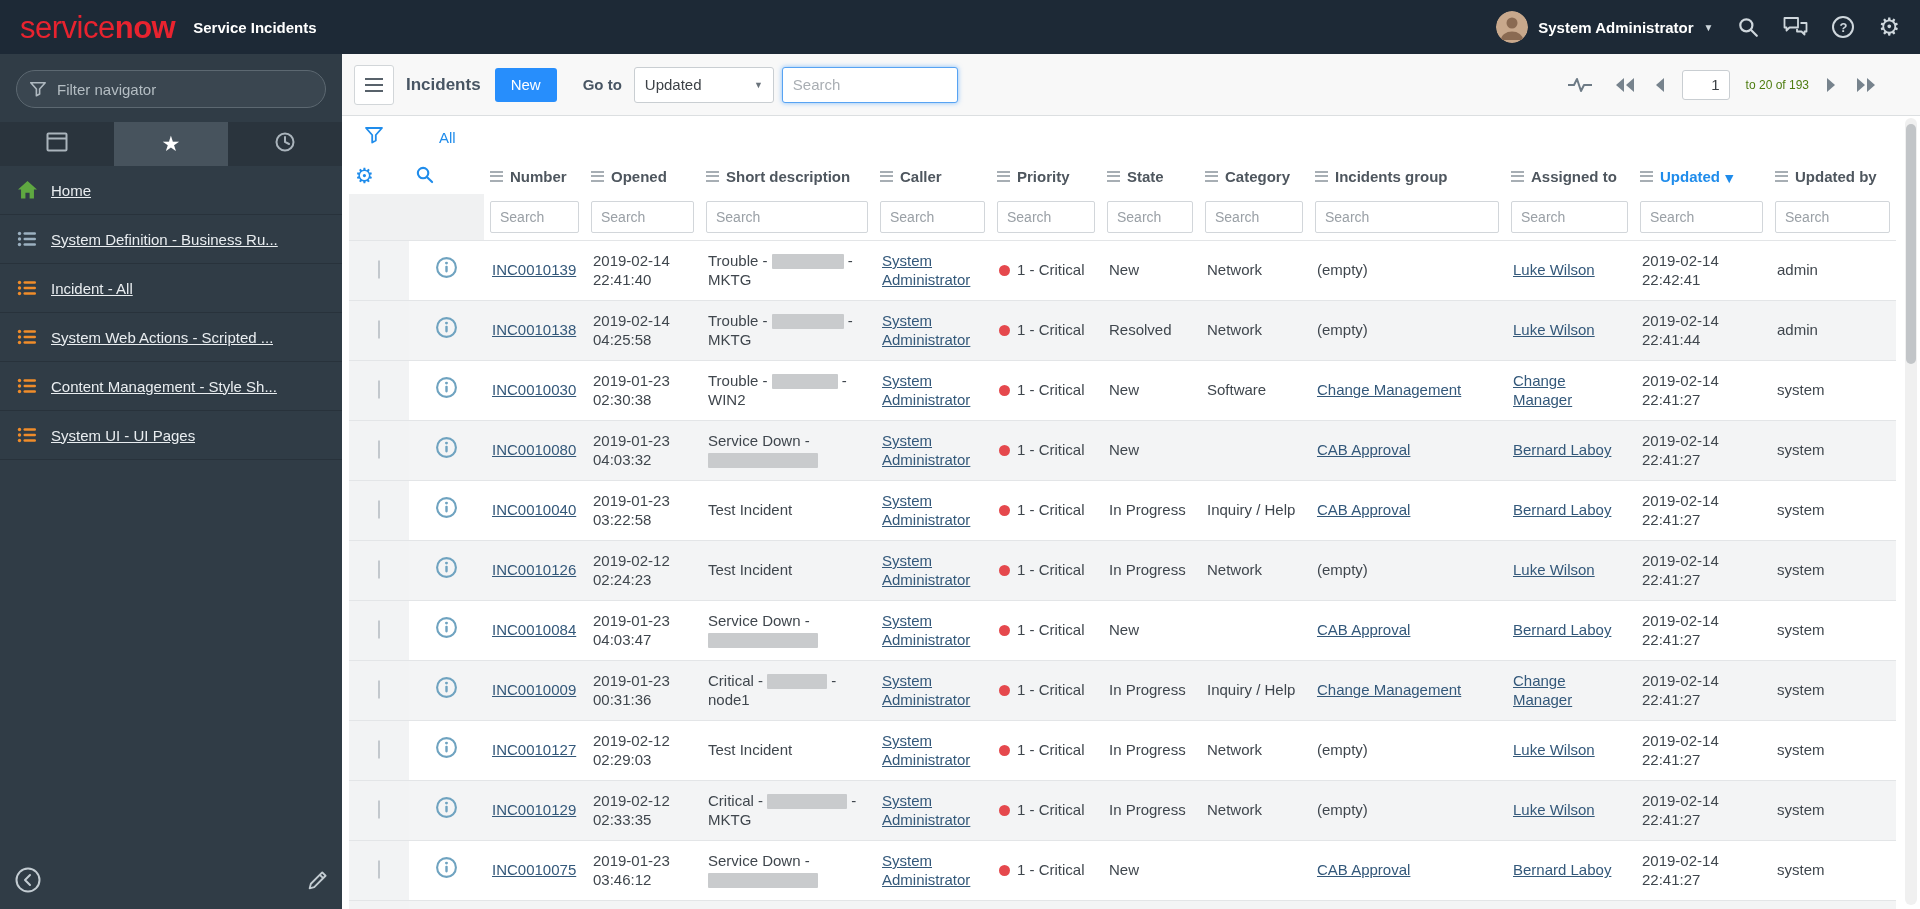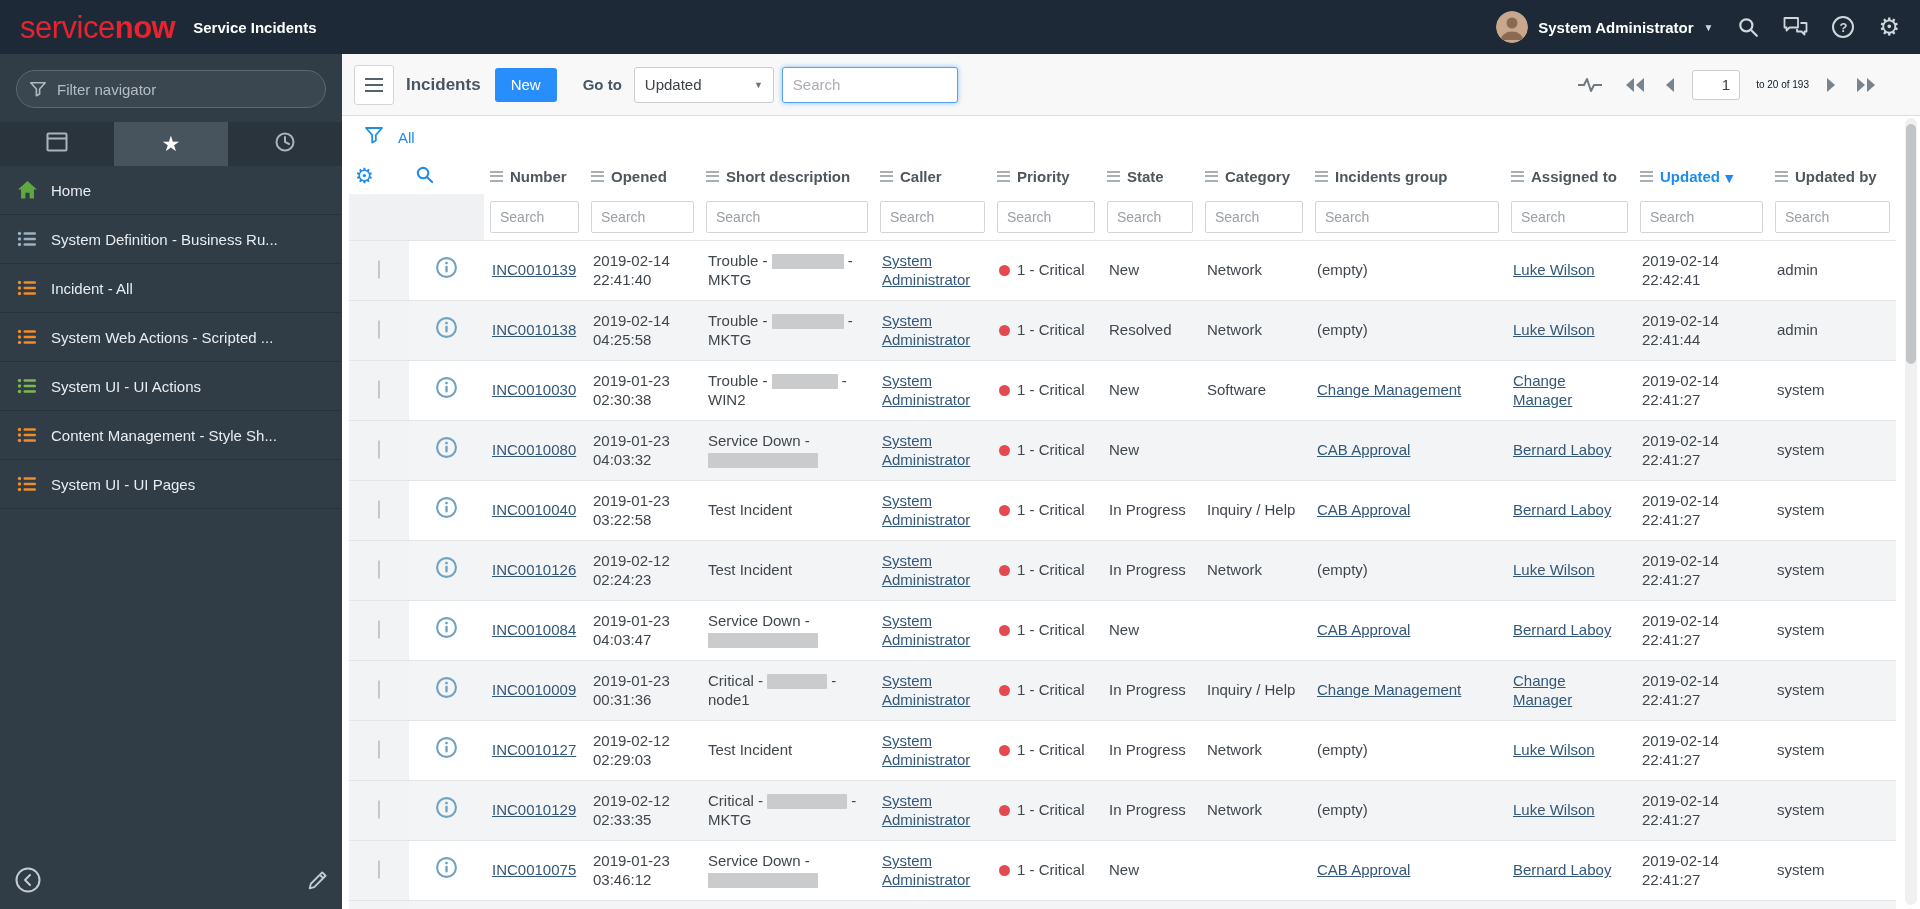--- a/index.html
+++ b/index.html
@@ -33,21 +33,21 @@
   .filter-input { width:100%; height:38px; background:#3a4650; border:1px solid #5c6871;
                   border-radius:19px; color:#e9edf0; font-size:15px; padding:0 14px 0 40px; outline:none; }
   .filter-input::placeholder { color:#b4bdc3; }
   .side-tabs { display:flex; height:44px; background:#2a343d; }
   .side-tab { flex:1; display:flex; align-items:center; justify-content:center; cursor:pointer; }
   .side-tab.active { background:#47535d; }
   .star-char { font-family:"DejaVu Sans", sans-serif; font-size:21px; color:#fff; line-height:1; }
   .nav-item { height:49px; display:flex; align-items:center; gap:14px; padding:0 17px;
               border-bottom:1px solid #28323b; font-size:15px; cursor:pointer; }
   .nav-icn { width:20px; display:flex; justify-content:center; }
-  .nav-label { white-space:nowrap; overflow:hidden; text-overflow:ellipsis; }
+  .nav-label { white-space:nowrap; overflow:hidden; text-overflow:ellipsis;text-decoration:underline; }
   .sidebar-bottom { position:absolute; left:0; right:0; bottom:0; height:54px;
                     display:flex; align-items:center; justify-content:space-between; padding:0 14px; }
 
   
   .main { flex:1; position:relative; background:#fff; display:flex; flex-direction:column; overflow:hidden; }
   .toolbar { height:62px; background:#f8f8f8; border-bottom:1px solid #dcdfe1;
              display:flex; align-items:center; padding:0 12px; flex-shrink:0; }
   .burger-btn { width:40px; height:40px; background:#fff; border:1px solid #d2d6d9; border-radius:3px;
                 display:flex; align-items:center; justify-content:center; cursor:pointer; }
   .burger-ic { width:18px; height:14px;
@@ -60,25 +60,25 @@
                  display:flex; align-items:center; justify-content:space-between; padding:0 10px;
                  font-size:15px; color:#3c4146; cursor:pointer; }
   .sel-caret { font-size:9px; color:#6a737b; }
   .toolbar-search { width:176px; height:36px; margin-left:8px; border:1px solid #57a3f3; border-radius:3px;
                     padding:0 10px; font-size:15px; outline:none; box-shadow:0 0 5px rgba(39,142,252,.55); }
   .toolbar-search::placeholder { color:#a9aeb3; }
   .pager { margin-left:auto; display:flex; align-items:center; gap:16px; color:#707b85; margin-right:30px; }
   .pg-btn { cursor:pointer; display:flex; align-items:center; }
   .page-input { width:48px; height:30px; border:1px solid #c9ced2; border-radius:3px;
                 text-align:right; padding:0 9px; font-size:15px; color:#3c4146; }
-  .range-text { font-size:10px; color:#0f172a; white-space:nowrap; }
+  .range-text { font-size:12px; color:#4d7c0f; white-space:nowrap; }
 
   
   .crumb-row { height:42px; display:flex; align-items:center; gap:14px; padding-left:22px; flex-shrink:0; }
-  .crumb-all { color:#1f8ceb; font-size:15px; cursor:pointer; }
+  .crumb-all { color:#1f8ceb; font-size:15px; cursor:pointer;margin-left:41px; }
   .table-wrap { padding-left:7px; flex:1; overflow:hidden; }
   table { width:1547px; table-layout:fixed; border-collapse:collapse; }
   thead tr.cols th { height:36px; text-align:left; padding:0 6px; font-size:15px; font-weight:700;
                      color:#4e565e; white-space:nowrap; overflow:hidden; vertical-align:middle; }
   th .hbars { display:inline-block; width:13px; height:11px; margin-right:7px;
               background:repeating-linear-gradient(to bottom,#a7aeb4 0 2px,transparent 2px 4.5px);
               cursor:pointer; }
   th.sorted .hlabel { color:#1f8ceb; }
   .sortarrow { color:#1f8ceb; font-size:11px; margin-left:5px;
                font-family:"DejaVu Sans", sans-serif; }
@@ -230,35 +230,20 @@
                 <circle cx="2.5" cy="14.5" r="1.7"></circle>
                 <rect x="6.5" y="13.3" width="12.5" height="2.4" rx="1.2"></rect>
               </g>
             </svg>
           </span>
     <span class="nav-label">System Web Actions - Scripted ...</span>
   </div>
   <div class="nav-item">
     <span class="nav-icn">
             <svg width="20" height="18" viewBox="0 0 20 18">
-              <g fill="#7cb950">
-                <circle cx="2.5" cy="3.5" r="1.7"></circle>
-                <rect x="6.5" y="2.3" width="12.5" height="2.4" rx="1.2"></rect>
-                <circle cx="2.5" cy="9" r="1.7"></circle>
-                <rect x="6.5" y="7.8" width="12.5" height="2.4" rx="1.2"></rect>
-                <circle cx="2.5" cy="14.5" r="1.7"></circle>
-                <rect x="6.5" y="13.3" width="12.5" height="2.4" rx="1.2"></rect>
-              </g>
-            </svg>
-          </span>
-    <span class="nav-label">System UI - UI Actions</span>
-  </div>
-  <div class="nav-item">
-    <span class="nav-icn">
-            <svg width="20" height="18" viewBox="0 0 20 18">
               <g fill="#f08c2a">
                 <circle cx="2.5" cy="3.5" r="1.7"></circle>
                 <rect x="6.5" y="2.3" width="12.5" height="2.4" rx="1.2"></rect>
                 <circle cx="2.5" cy="9" r="1.7"></circle>
                 <rect x="6.5" y="7.8" width="12.5" height="2.4" rx="1.2"></rect>
                 <circle cx="2.5" cy="14.5" r="1.7"></circle>
                 <rect x="6.5" y="13.3" width="12.5" height="2.4" rx="1.2"></rect>
               </g>
             </svg>
           </span>

